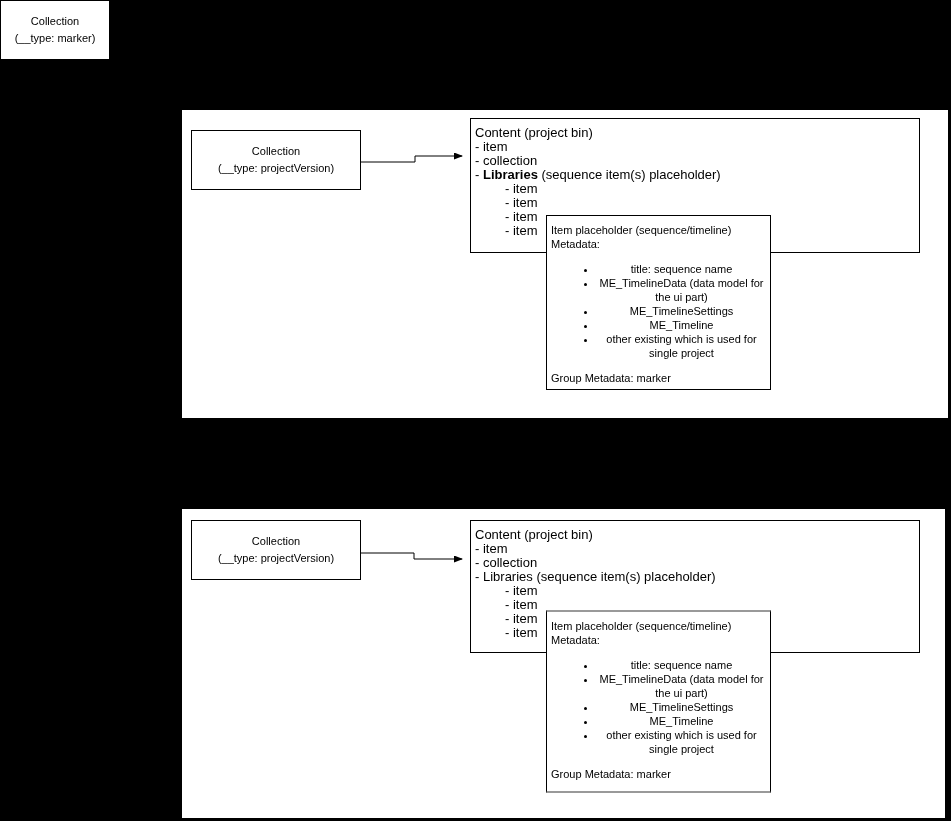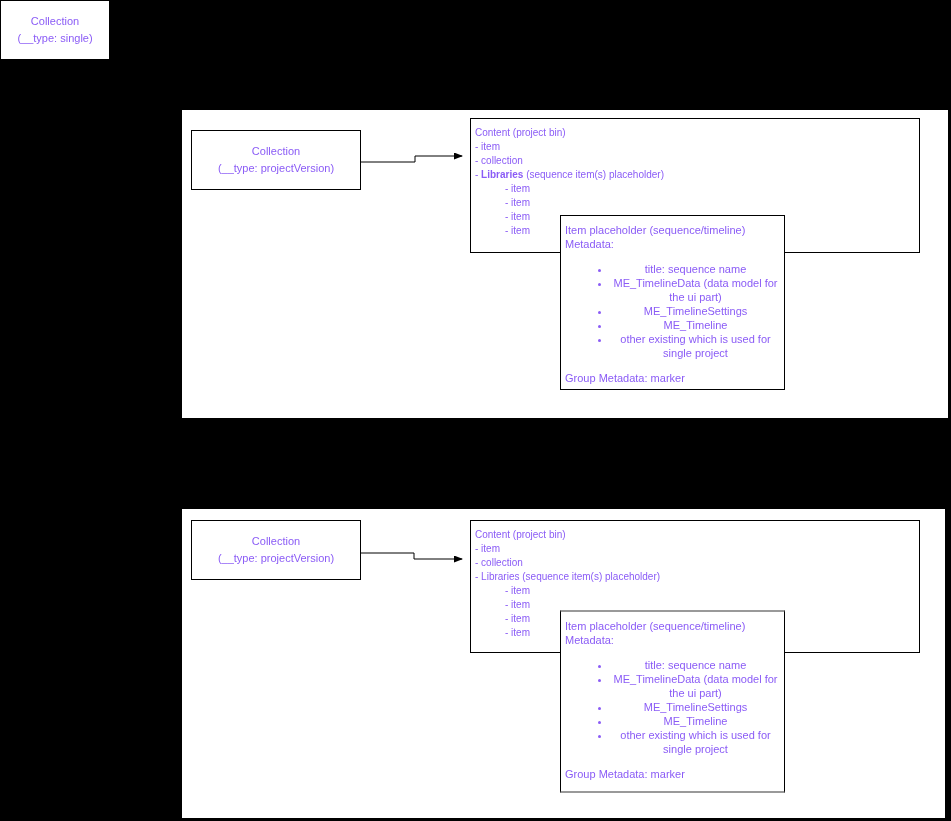--- a/index.html
+++ b/index.html
@@ -1,67 +1,67 @@
 <!DOCTYPE html>
 <html><head>
 <meta charset="utf-8">
 <style>
   * { margin:0; padding:0; box-sizing:border-box; }
   html,body { background:#000; }
   #canvas {
     position:relative; width:951px; height:821px; background:#000000;
-    font-family:"Liberation Sans", sans-serif; color:#8b5cf6; overflow:hidden;
+    font-family:"Liberation Sans", sans-serif; color:#000000; overflow:hidden;
   }
   .mono { font-family:Liberation Sans, sans-serif; }
   .page { position:absolute; background:#ffffff; }
   #page1 { left:182px; top:110px; width:766px; height:308px; }
   #page2 { left:182px; top:509px; width:763px; height:309px; }
 
   .node-box {
     position:absolute; background:#ffffff; border:1px solid #000000;
     display:flex; flex-direction:column; align-items:center; justify-content:center;
     text-align:center; font-size:11px; line-height:1.55;
   }
   #project-box { left:0; top:0; width:110px; height:60px; }
   .collection-box { width:170px; height:60px; left:9px; }
   #page1 .collection-box { top:20px; }
   #page2 .collection-box { top:11px; }
 
   .content-box {
     position:absolute; background:#ffffff; border:1px solid #000000;
-    left:288px; width:450px; font-size:10px; line-height:14px;
+    left:288px; width:450px; font-size:13px; line-height:14px;
     padding:7px 4px 4px 4px;
   }
   #page1 .content-box { top:8px;  height:135px; }
   #page2 .content-box { top:11px; height:133px; }
   .content-box .sub { padding-left:30px; }
 
   .metadata-box {
     position:absolute; background:#ffffff; border:1px solid #000000;
-    left:378px; width:225px; font-size:11px; line-height:14px;
+    left:364px; width:225px; font-size:11px; line-height:14px;
     padding:7px 4px 4px 4px; z-index:2;
   }
   #page1 .metadata-box { top:105px; height:175px; }
   #page2 .metadata-box { top:101px; height:183px;
     border-top:2px solid #999999; border-bottom:2px solid #999999; }
   .meta-list { margin:11px 0 11px 0; padding-left:46px;text-align:center; }
   .meta-list li { line-height:14px; }
 
   .arrow-svg { position:absolute; left:175px; width:120px; height:26px; overflow:visible; }
   #page1 .arrow-svg { top:40px; }
   #page2 .arrow-svg { top:36px; }
 </style>
 </head>
 <body>
 
 <div id="canvas">
 
   <div id="project-box" class="node-box">
     <div>Collection</div>
-    <div><span class="mono">(__type:</span><span> single)</span></div>
+    <div><span class="mono">(__type:</span><span> marker)</span></div>
   </div>
 
   <div id="page1" class="page">
 
     <div class="collection-box node-box">
       <div>Collection</div>
       <div><span class="mono">(__type: projectVersion)</span><span></span></div>
     </div>
 
     <svg class="arrow-svg" viewBox="0 0 120 26">

